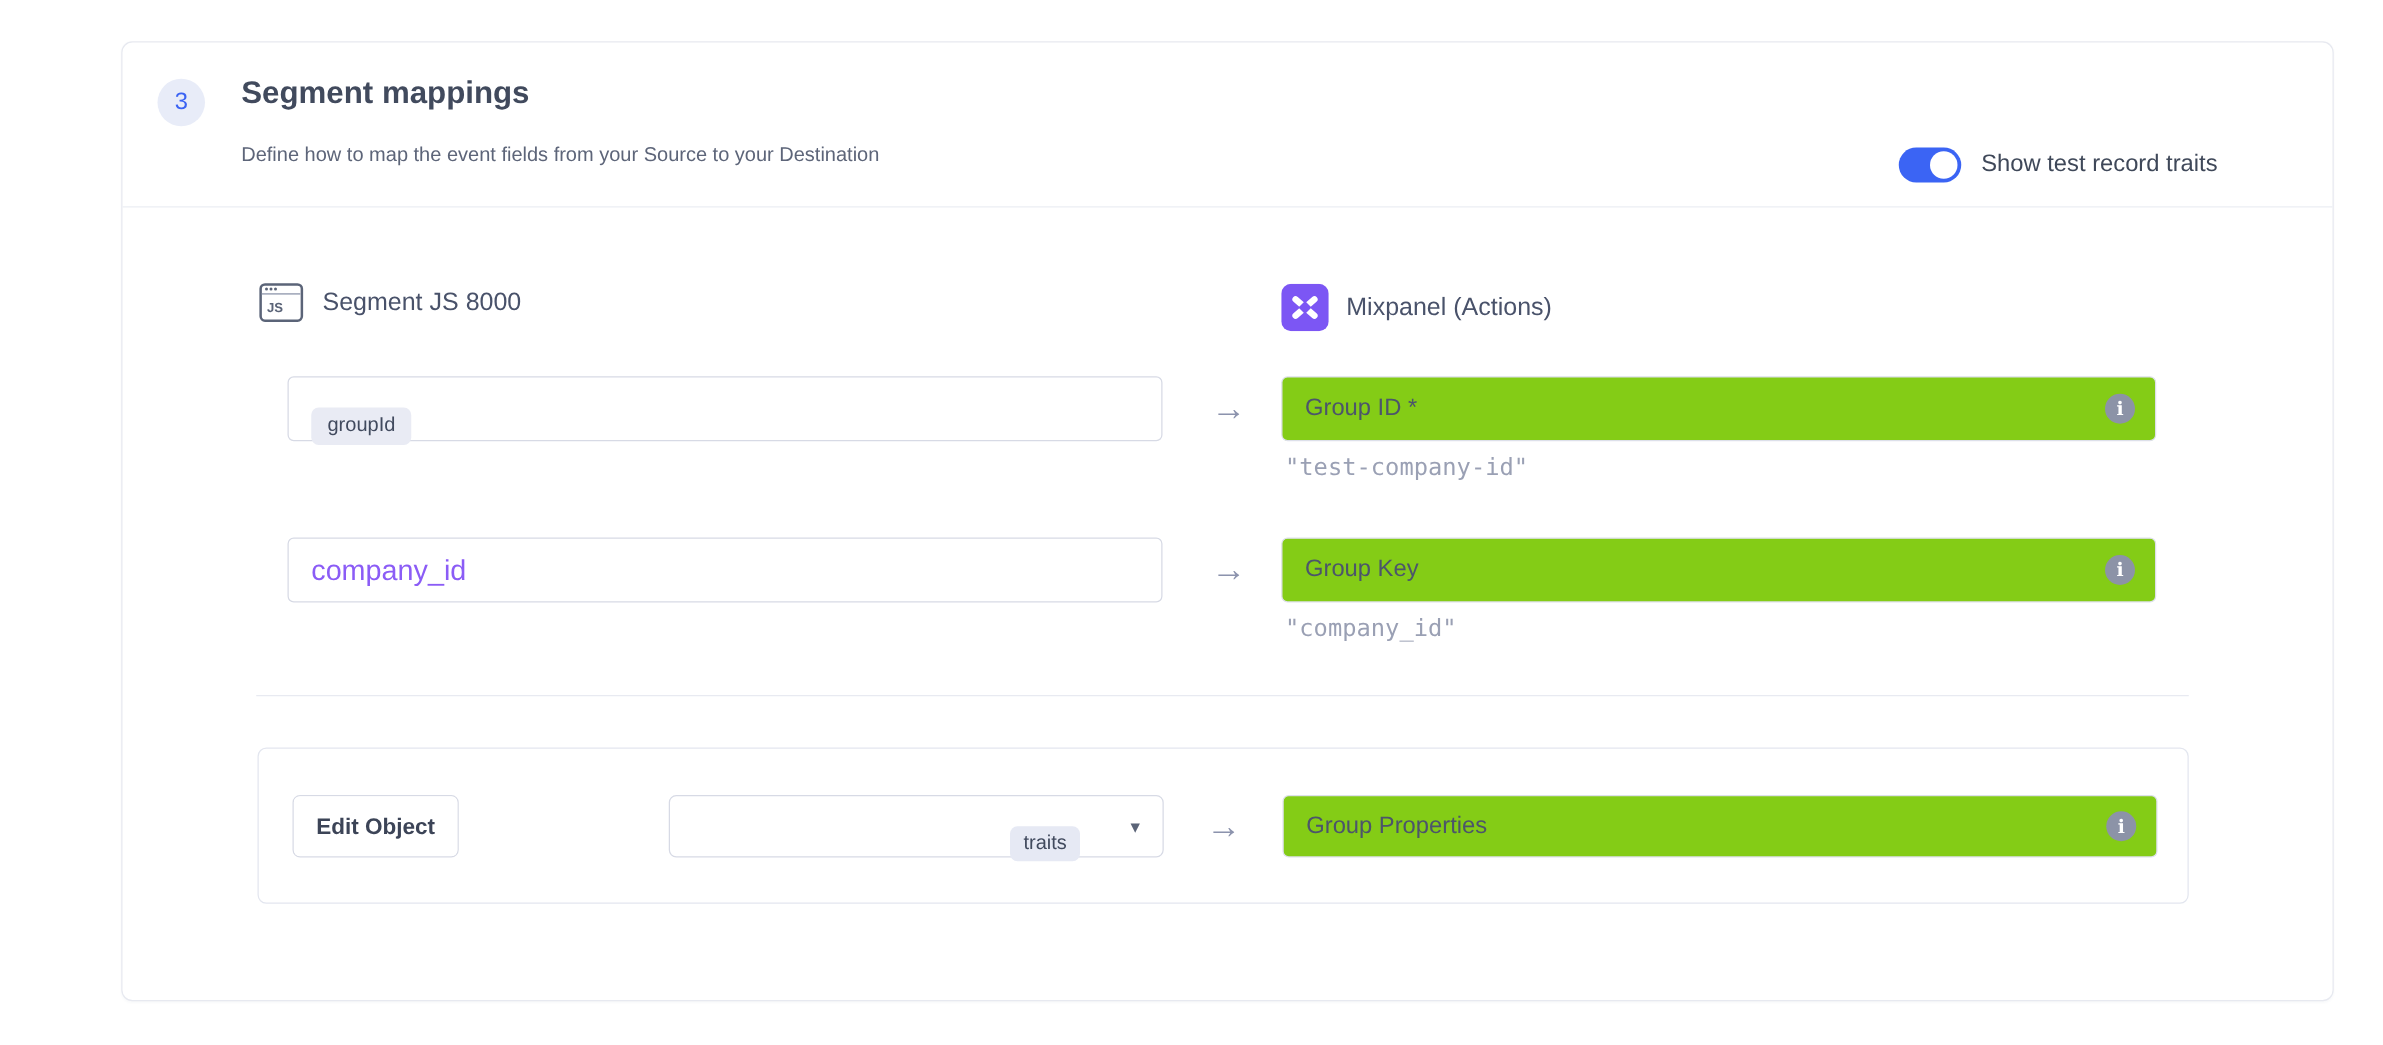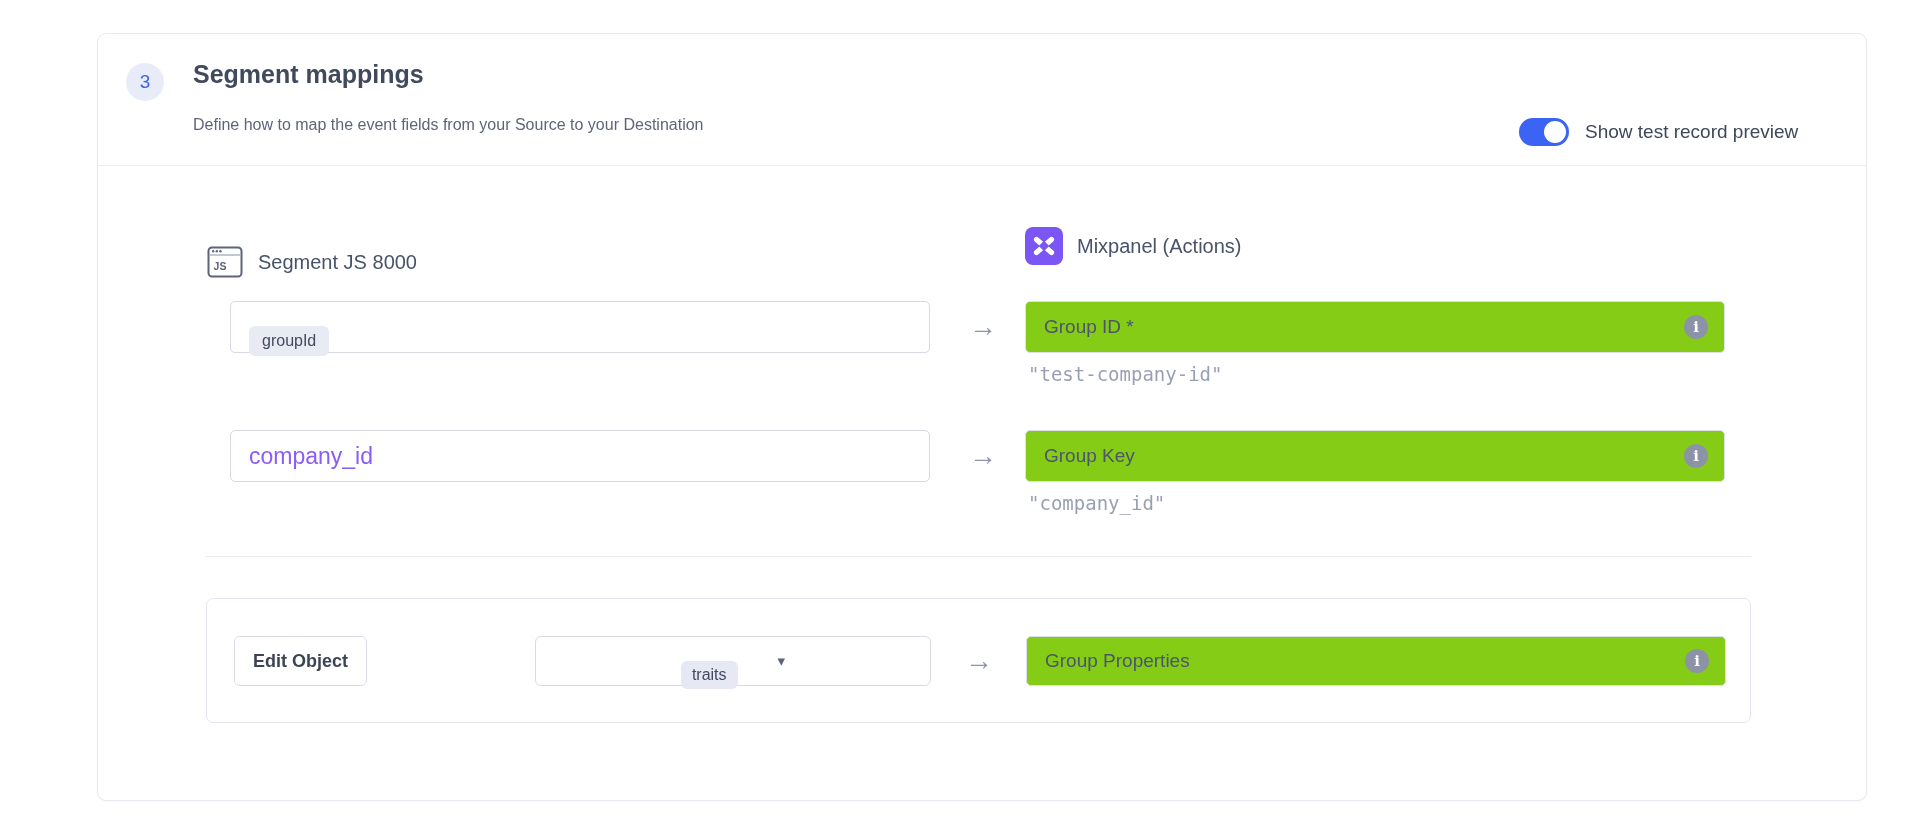--- a/index.html
+++ b/index.html
@@ -20,21 +20,21 @@
   .toggle { position:absolute; left:1421px; top:84px; width:50px; height:28px; border-radius:14px;
             background:#3b64f4; cursor:pointer; }
   .toggle .knob { position:absolute; top:3px; left:25px; width:22px; height:22px; border-radius:50%;
                   background:#fff; }
   .toggle-label { position:absolute; left:1487px; top:84px; height:28px; line-height:28px;
                   font-size:19px; color:#3f4859; }
 
   
   .col-hdr { position:absolute; display:flex; align-items:center; gap:14px;
              font-size:20px; color:#49526a; }
-  .col-hdr.src { left:108px; top:209px; }
+  .col-hdr.src { left:108px; top:189px; }
   .col-hdr.dst { left:927px; top:193px; }
   .icon-box { width:38px; height:38px; flex:0 0 auto; }
 
   
   .src-input { position:absolute; left:132px; width:700px; height:52px; background:#fff;
                border:1px solid #d7dae5; border-radius:5px; display:flex; align-items:center;
                padding-left:18px; cursor:text; }
   .chip { background:#e9ebf4; border-radius:6px; padding:6px 13px; font-size:16px; color:#414a5e;margin-top:28px; }
   .plain-val { font-size:23px; color:#8b5cf6; }
   .arrow { position:absolute; width:60px; height:52px; display:flex; align-items:center;
@@ -59,38 +59,38 @@
   .obj-card { position:absolute; left:108px; top:564px; width:1545px; height:125px;
               border:1px solid #e3e6ef; border-radius:7px; background:#fff; }
   .seg { position:absolute; left:27px; top:37px; height:50px; display:flex;
          border:1px solid #d7dae5; border-radius:6px; overflow:hidden; }
   .seg .seg-btn { height:100%; display:flex; align-items:center; justify-content:center;
                   font-size:18px; font-weight:600; cursor:pointer; }
   .seg .active { width:155px; background:#f1f3f9; color:#3b63f3; border-right:1px solid #d7dae5; }
   .seg .inactive { width:131px; background:#fff; color:#3c4457; }
   .dropdown { position:absolute; left:328px; top:37px; width:396px; height:50px; background:#fff;
               border:1px solid #d7dae5; border-radius:6px; display:flex; align-items:center;
-              justify-content:center; padding:14px 18px; cursor:pointer;gap:40px; }
+              justify-content:flex-end; padding:14px 18px; cursor:pointer;gap:40px; }
   .dropdown .chip { background:#e6e9f4; padding:5px 11px; }
   .caret { font-size:15px; color:#5b6478; }
   .obj-arrow { left:742px; top:37px; height:50px; }
   .obj-dst { left:819px; top:37px; height:50px; }
 </style>
 </head>
 <body>
 
 <div class="card">
 
   <div class="step-badge">3</div>
   <div class="title">Segment mappings</div>
   <div class="subtitle">Define how to map the event fields from your Source to your Destination</div>
   <div class="toggle">
     <div class="knob"></div>
   </div>
-  <div class="toggle-label">Show test record preview</div>
+  <div class="toggle-label">Show test record traits</div>
   <div class="hdr-border"></div>
 
   <div class="col-hdr src">
     <span class="icon-box">
       <svg viewBox="0 0 38 38" width="38" height="38">
         <rect x="2.5" y="4.5" width="33" height="29" rx="3.5" fill="#fff" stroke="#5b6478" stroke-width="2"></rect>
         <line x1="3.5" y1="12" x2="34.5" y2="12" stroke="#aab0c0" stroke-width="1.4"></line>
         <circle cx="7.2" cy="8.2" r="1.2" fill="#5b6478"></circle>
         <circle cx="10.8" cy="8.2" r="1.2" fill="#5b6478"></circle>
         <circle cx="14.4" cy="8.2" r="1.2" fill="#5b6478"></circle>

